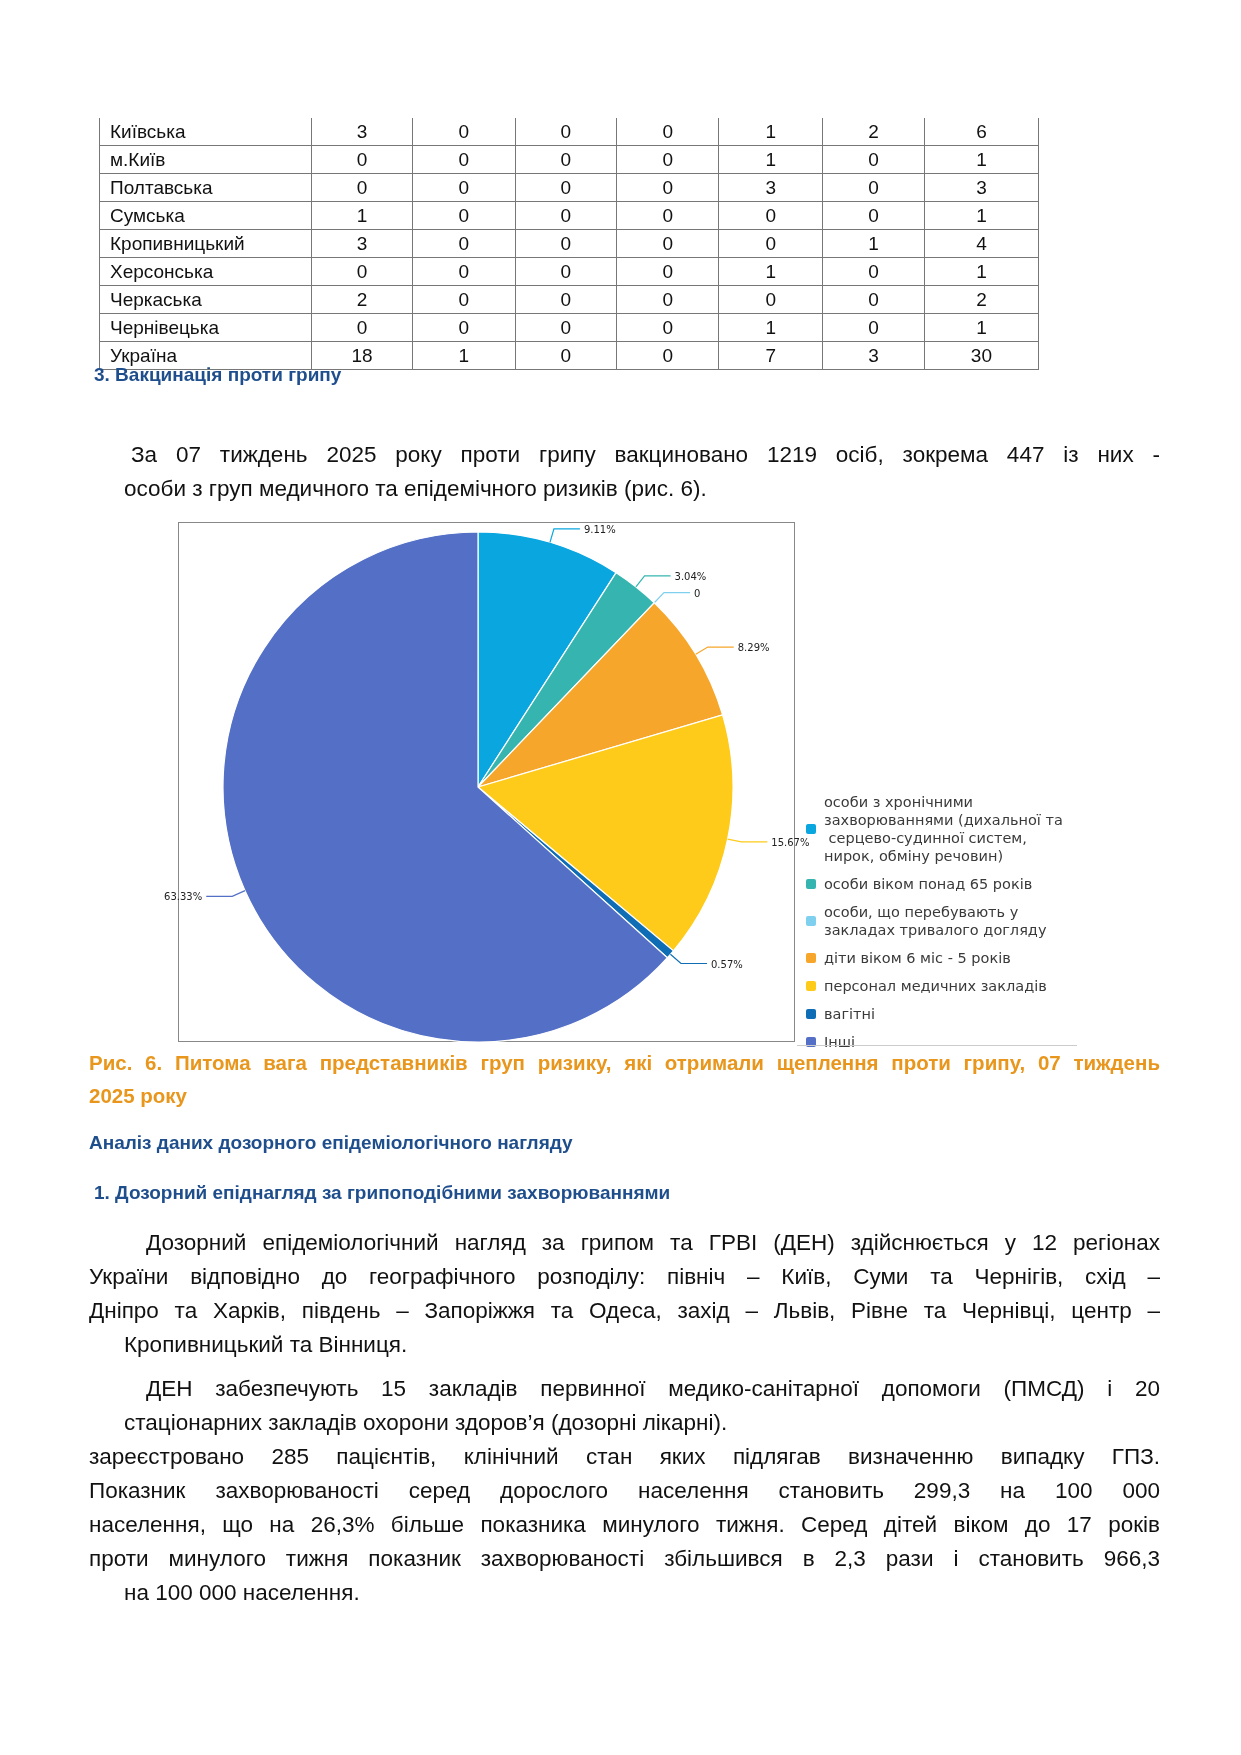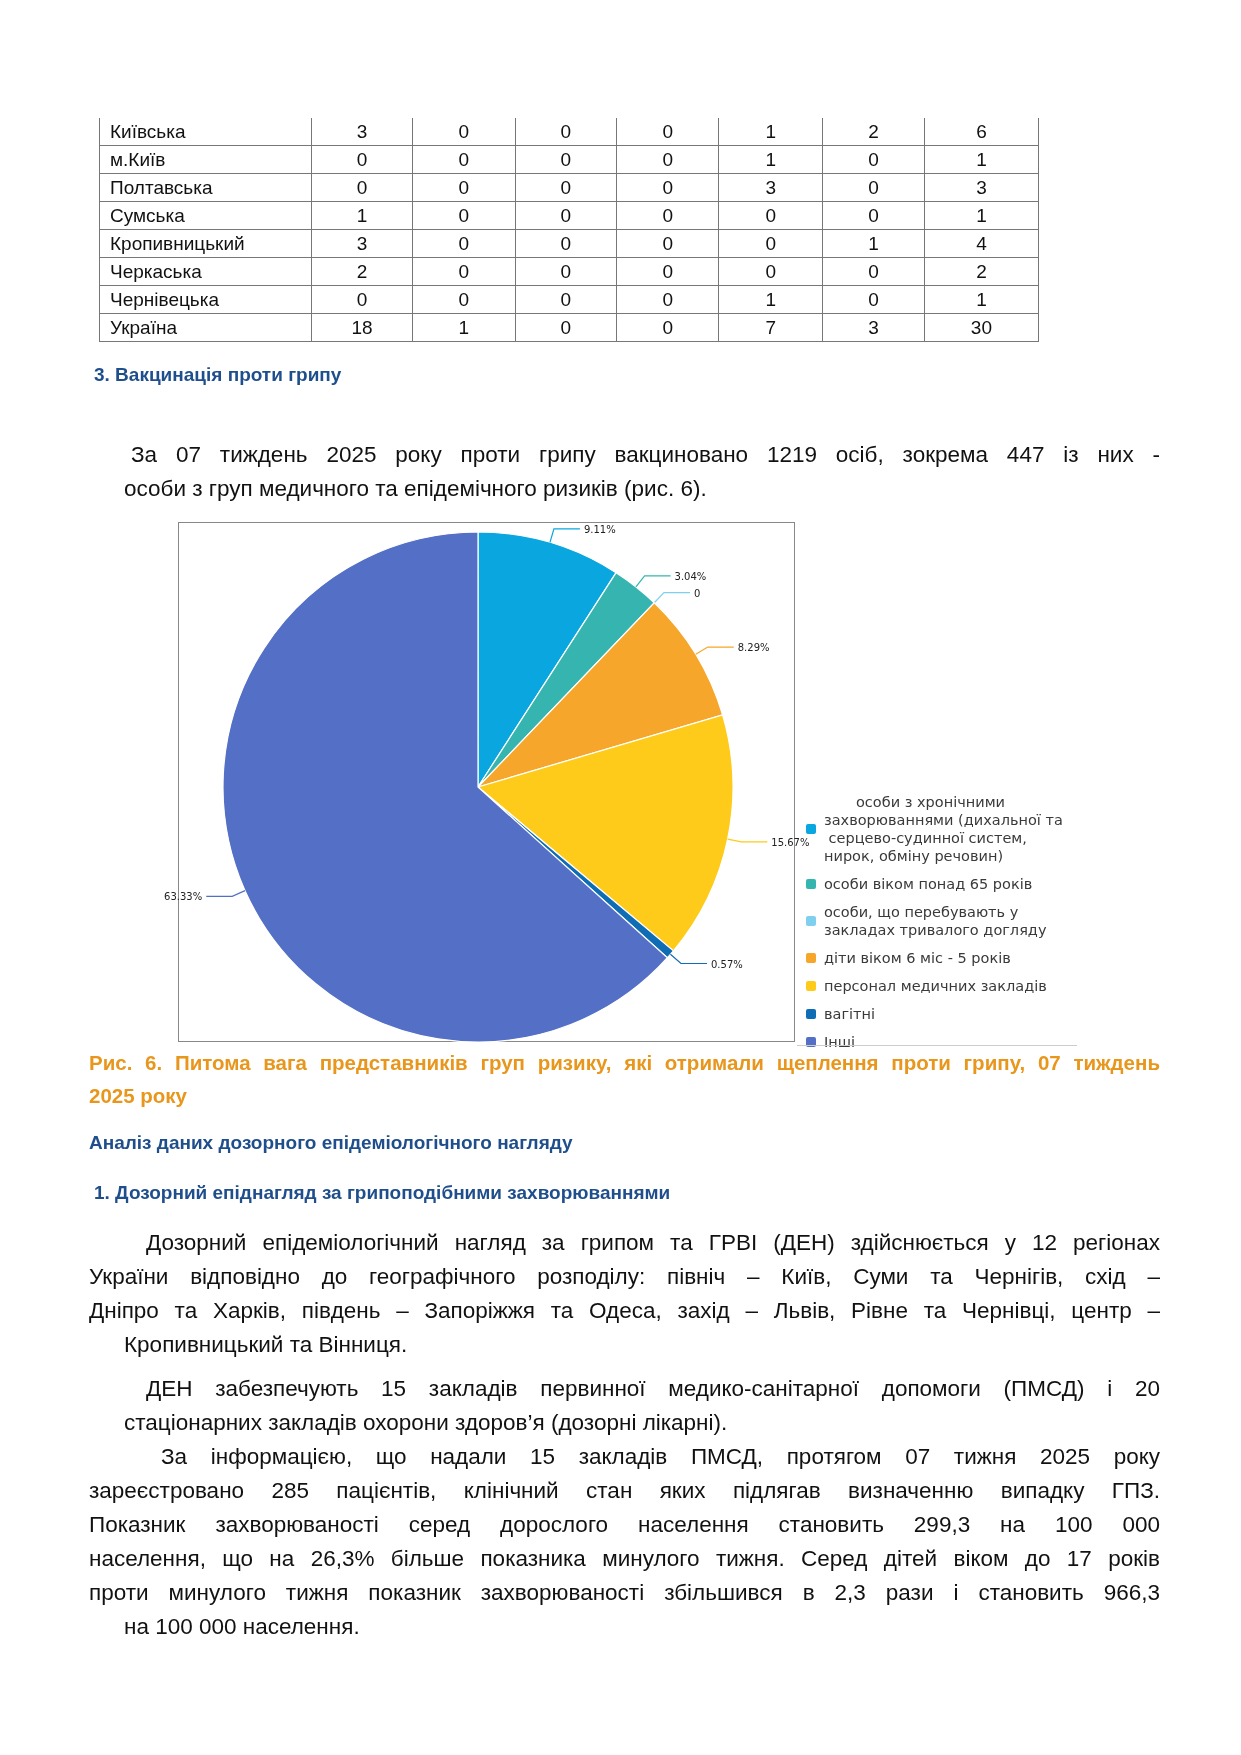--- a/index.html
+++ b/index.html
@@ -93,20 +93,30 @@
         </tr>
         <tr>
           <td class="c0">Кропивницький</td>
           <td class="num c1">3</td>
           <td class="num c2">0</td>
           <td class="num c3">0</td>
           <td class="num c4">0</td>
           <td class="num c5">0</td>
           <td class="num c6">1</td>
           <td class="num c7">4</td>
+        </tr>
+        <tr>
+          <td class="c0">Херсонська</td>
+          <td class="num c1">0</td>
+          <td class="num c2">0</td>
+          <td class="num c3">0</td>
+          <td class="num c4">0</td>
+          <td class="num c5">1</td>
+          <td class="num c6">0</td>
+          <td class="num c7">1</td>
         </tr>
         <tr>
           <td class="c0">Черкаська</td>
           <td class="num c1">2</td>
           <td class="num c2">0</td>
           <td class="num c3">0</td>
           <td class="num c4">0</td>
           <td class="num c5">0</td>
           <td class="num c6">0</td>
           <td class="num c7">2</td>
@@ -160,21 +170,21 @@
       <polyline points="670.4249565735515,954.3249416185967 680.989463993276,963.5114090015784 706.989463993276,963.5114090015784" fill="none" stroke="#0f6db5" stroke-width="1.2"></polyline>
       <text x="710.989463993276" y="967.5114090015784" text-anchor="start" font-family="&quot;DejaVu Sans&quot;, sans-serif" font-size="10" fill="#222">0.57%</text>
       <path d="M478,787 L667.3982706237874,957.743360294679 A255,255 0 1 1 477.99999999999994,532 Z" fill="#5470c6" stroke="#ffffff" stroke-width="1.2"></path>
       <polyline points="245.0144244001969,890.6471010806787 232.22305946530574,896.3375301596179 206.22305946530574,896.3375301596179" fill="none" stroke="#5470c6" stroke-width="1.2"></polyline>
       <text x="202.22305946530574" y="900.3375301596179" text-anchor="end" font-family="&quot;DejaVu Sans&quot;, sans-serif" font-size="10" fill="#222">63.33%</text>
     </svg>
   <div class="legend" id="legend">
       <div class="legend-item">
         <span class="legend-swatch" style="background: rgb(10, 166, 223);"></span>
         <div>
-          <div style="white-space: pre; margin-left: 32px;">особи з хронічними</div>
+          <div style="white-space: pre;">особи з хронічними</div>
           <div style="white-space: pre;">захворюваннями (дихальної та</div>
           <div style="white-space: pre;"> серцево-судинної систем,</div>
           <div style="white-space: pre;">нирок, обміну речовин)</div>
         </div>
       </div>
       <div class="legend-item">
         <span class="legend-swatch" style="background: rgb(54, 181, 176);"></span>
         <div>
           <div style="white-space: pre;">особи віком понад 65 років</div>
         </div>
@@ -227,20 +237,19 @@
     <span class="line">Дніпро та Харків, південь – Запоріжжя та Одеса, захід – Львів, Рівне та Чернівці, центр –</span>
     <span class="line last">Кропивницький та Вінниця.</span>
   </div>
 
   <div class="para" style="top:1372px;">
     <span class="line" style="padding-left:57px;">ДЕН забезпечують 15 закладів первинної медико-санітарної допомоги (ПМСД) і 20</span>
     <span class="line last">стаціонарних закладів охорони здоров’я (дозорні лікарні).</span>
   </div>
 
   <div class="para" style="top:1440px;">
-    <span class="line" style="padding-left:72px;">За інформацією, що надали 15 закладів ПМСД, протягом 07 тижня 2025 року</span>
     <span class="line">зареєстровано 285 пацієнтів, клінічний стан яких підлягав визначенню випадку ГПЗ.</span>
     <span class="line">Показник захворюваності серед дорослого населення становить 299,3 на 100 000</span>
     <span class="line">населення, що на 26,3% більше показника минулого тижня. Серед дітей віком до 17 років</span>
     <span class="line">проти минулого тижня показник захворюваності збільшився в 2,3 рази і становить 966,3</span>
     <span class="line last">на 100 000 населення.</span>
   </div>
 </div>
 
 </body></html>

